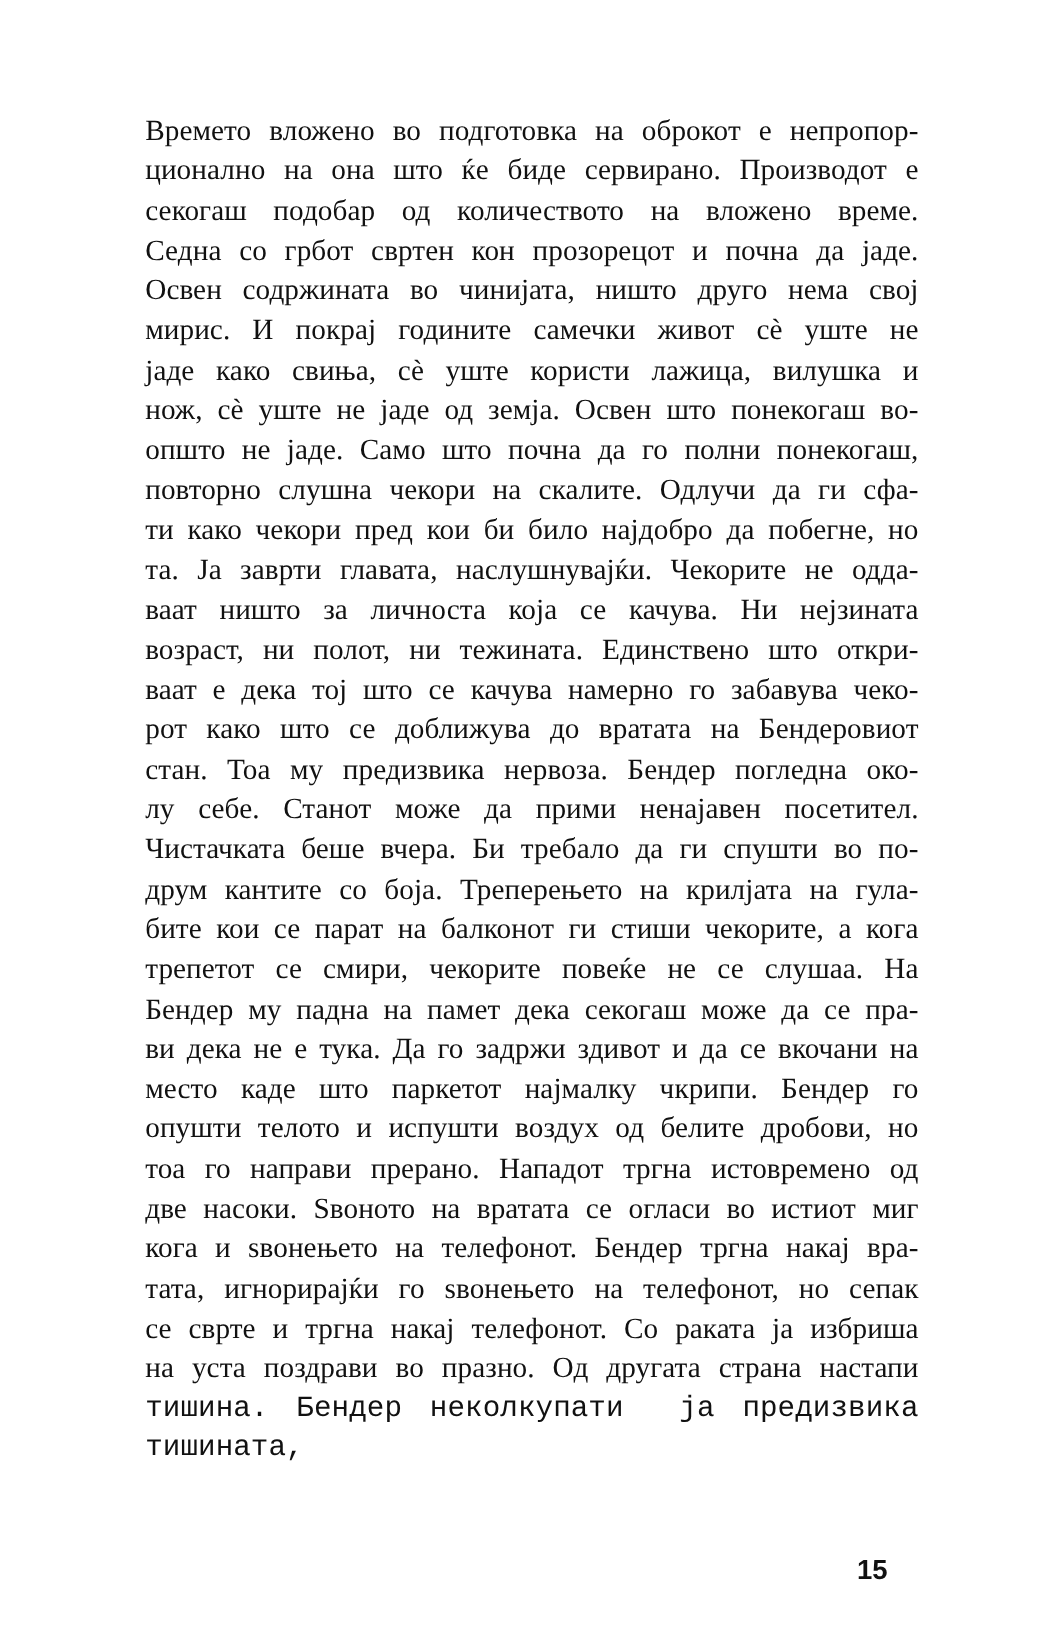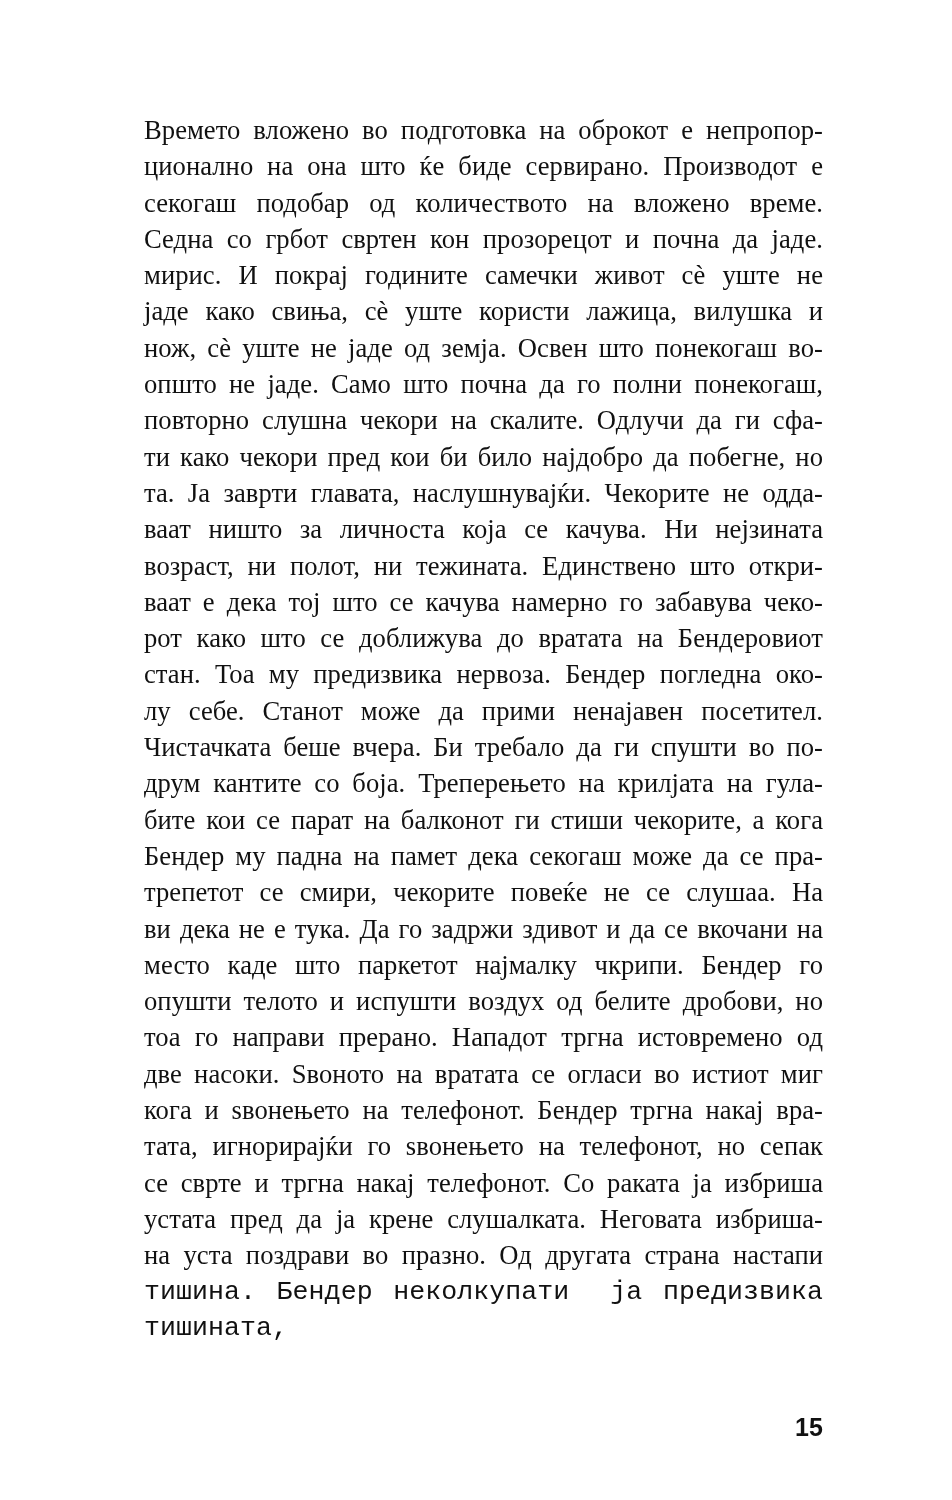--- a/index.html
+++ b/index.html
@@ -22,21 +22,21 @@
     background: #ffffff;
     box-sizing: border-box;
   }
   .text-block {
     position: absolute;
     left: 128px;
     top: 96px;
     width: 711px;
   }
   .para {
-    margin: 16px;
+    margin: 4px;
     font-size: 26.6px;
     line-height: 36.3px;
     text-align: justify;
     text-align-last: left;
     color: #111111;
     letter-spacing: 0.05px;
     word-spacing: 0px;
     hyphens: manual;
   }
   
@@ -50,66 +50,66 @@
   }
   .line.last {
     text-align-last: left;
     font-family: Liberation Mono, monospace;
   }
   .folio {
     position: absolute;
     right: 113px;
     top: 1412px;
     width: 60px;
-    text-align: center;
+    text-align: left;
     font-family: "Liberation Sans", "DejaVu Sans", sans-serif;
     font-weight: bold;
     font-size: 25px;
     line-height: 30px;
     color: #111111;
   }
 </style>
 </head>
 <body>
 
 <div class="page">
 
   <div class="text-block">
     <div class="para" id="lines-host">
         <span class="line">Времето вложено во подготовка на оброкот е непропор-</span>
         <span class="line">ционално на она што ќе биде сервирано. Производот е</span>
         <span class="line">секогаш подобар од количеството на вложено време.</span>
         <span class="line">Седна со грбот свртен кон прозорецот и почна да јаде.</span>
+        <span class="line">Освен содржината во чинијата, ништо друго нема свој</span>
         <span class="line">мирис. И покрај годините самечки живот сè уште не</span>
         <span class="line">јаде како свиња, сè уште користи лажица, вилушка и</span>
         <span class="line">нож, сè уште не јаде од земја. Освен што понекогаш во-</span>
         <span class="line">општо не јаде. Само што почна да го полни понекогаш,</span>
         <span class="line">повторно слушна чекори на скалите. Одлучи да ги сфа-</span>
         <span class="line">ти како чекори пред кои би било најдобро да побегне, но</span>
         <span class="line">та. Ја заврти главата, наслушнувајќи. Чекорите не одда-</span>
         <span class="line">ваат ништо за личноста која се качува. Ни нејзината</span>
         <span class="line">возраст, ни полот, ни тежината. Единствено што откри-</span>
         <span class="line">ваат е дека тој што се качува намерно го забавува чеко-</span>
         <span class="line">рот како што се доближува до вратата на Бендеровиот</span>
         <span class="line">стан. Тоа му предизвика нервоза. Бендер погледна око-</span>
         <span class="line">лу себе. Станот може да прими ненајавен посетител.</span>
         <span class="line">Чистачката беше вчера. Би требало да ги спушти во по-</span>
         <span class="line">друм кантите со боја. Треперењето на крилјата на гула-</span>
         <span class="line">бите кои се парат на балконот ги стиши чекорите, а кога</span>
+        <span class="line">трепетот се смири, чекорите повеќе не се слушаа. На</span>
         <span class="line">Бендер му падна на памет дека секогаш може да се пра-</span>
-        <span class="line">трепетот се смири, чекорите повеќе не се слушаа. На</span>
         <span class="line">ви дека не е тука. Да го задржи здивот и да се вкочани на</span>
         <span class="line">место каде што паркетот најмалку чкрипи. Бендер го</span>
         <span class="line">опушти телото и испушти воздух од белите дробови, но</span>
         <span class="line">тоа го направи прерано. Нападот тргна истовремено од</span>
         <span class="line">две насоки. Ѕвоното на вратата се огласи во истиот миг</span>
         <span class="line">кога и ѕвонењето на телефонот. Бендер тргна накај вра-</span>
         <span class="line">тата, игнорирајќи го ѕвонењето на телефонот, но сепак</span>
         <span class="line">се сврте и тргна накај телефонот. Со раката ја избриша</span>
-        <span class="line">устата пред да ја крене слушалката. Неговата избриша-</span>
         <span class="line">на уста поздрави во празно. Од другата страна настапи</span>
         <span class="line last">тишина. Бендер неколкупати  ја предизвика тишината,</span>
       </div>
   </div>
 
   <div class="folio">15</div>
 
 </div>
 
 </body></html>

